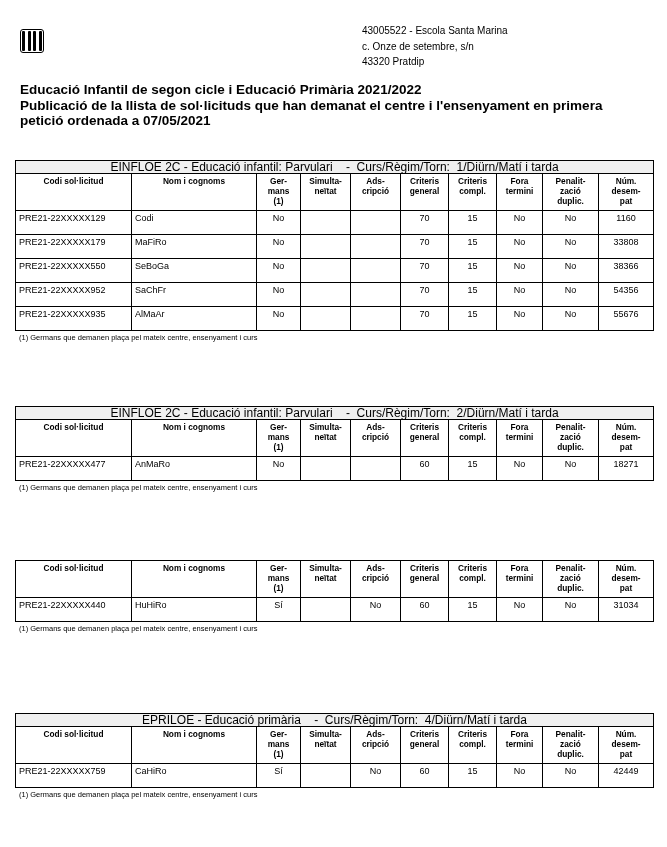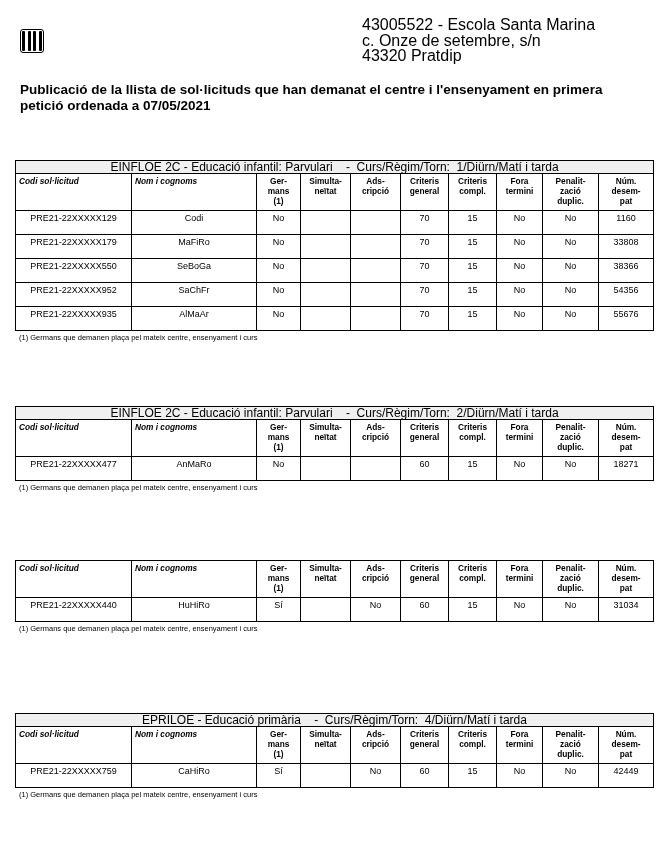--- a/index.html
+++ b/index.html
@@ -3,30 +3,30 @@
 <meta charset="utf-8">
 <style>
   html, body { margin:0; padding:0; background:#ffffff; }
   body { width:667px; height:847px; position:relative; font-family:"Liberation Sans", sans-serif; color:#000; overflow:hidden; }
   .logo { position:absolute; left:20px; top:29px; display:flex; align-items:center; }
   .logo-mark { width:24px; height:24px; margin-right:6px; display:flex; justify-content:space-between; align-items:stretch; border:1px solid #000; box-sizing:border-box; padding:1px; border-radius:3px; }
   .logo-mark span { width:3px; background:#000; border-radius:1px; }
   .logo-text { line-height:14px; }
   .logo-line1 { font-size:13.5px; font-weight:normal; }
   .logo-line2 { font-size:13.5px; font-weight:bold; }
-  .school { position:absolute; left:362px; top:17px; font-size:16px; line-height:15.5px; }
+  .school { position:absolute; left:362px; top:23px; font-size:10px; line-height:15.5px; }
   .title { position:absolute; left:20px; top:82px; font-size:13.5px; font-weight:bold; line-height:15.5px; width:620px; }
   .section { position:absolute; left:15px; width:638px; }
   table { border-collapse:collapse; width:638px; table-layout:fixed; }
   th, td { border:1px solid #000; font-size:8.3px; padding:0 3px; }
   .caption-row td { background:#f0f0f0; text-align:center; font-size:12px; padding:0; height:12px; line-height:12px; border-top:1.5px solid #000; }
   thead th { font-weight:bold; vertical-align:top; text-align:center; line-height:10px; height:34px; padding-top:2px; }
-  thead th.left { text-align:left;font-style:italic; }
+  thead th.left { text-align:center; }
   tbody td { height:21px; vertical-align:top; padding-top:2px; text-align:center; font-size:9px; }
-  tbody td.left { text-align:center;margin-top:8px; }
+  tbody td.left { text-align:left;margin-top:8px; }
   .note { font-size:7.5px; margin-top:2px; margin-left:4px; }
 </style>
 </head>
 <body>
 
 <div class="logo">
   <div class="logo-mark">
       <span></span>
       <span></span>
       <span></span>
@@ -34,20 +34,21 @@
     </div>
 </div>
 
 <div class="school">
   <div>43005522 - Escola Santa Marina</div>
   <div>c. Onze de setembre, s/n</div>
   <div>43320 Pratdip</div>
 </div>
 
 <div class="title">
+  <div>Educació Infantil de segon cicle i Educació Primària 2021/2022</div>
   <div>Publicació de la llista de sol·licituds que han demanat el centre i l'ensenyament en primera</div>
   <div>petició ordenada a 07/05/2021</div>
 </div>
 
 <div id="sections">
     <div class="section" style="top: 160px;">
       <table>
         <colgroup>
           <col style="width: 116px;">
           <col style="width: 125px;">

